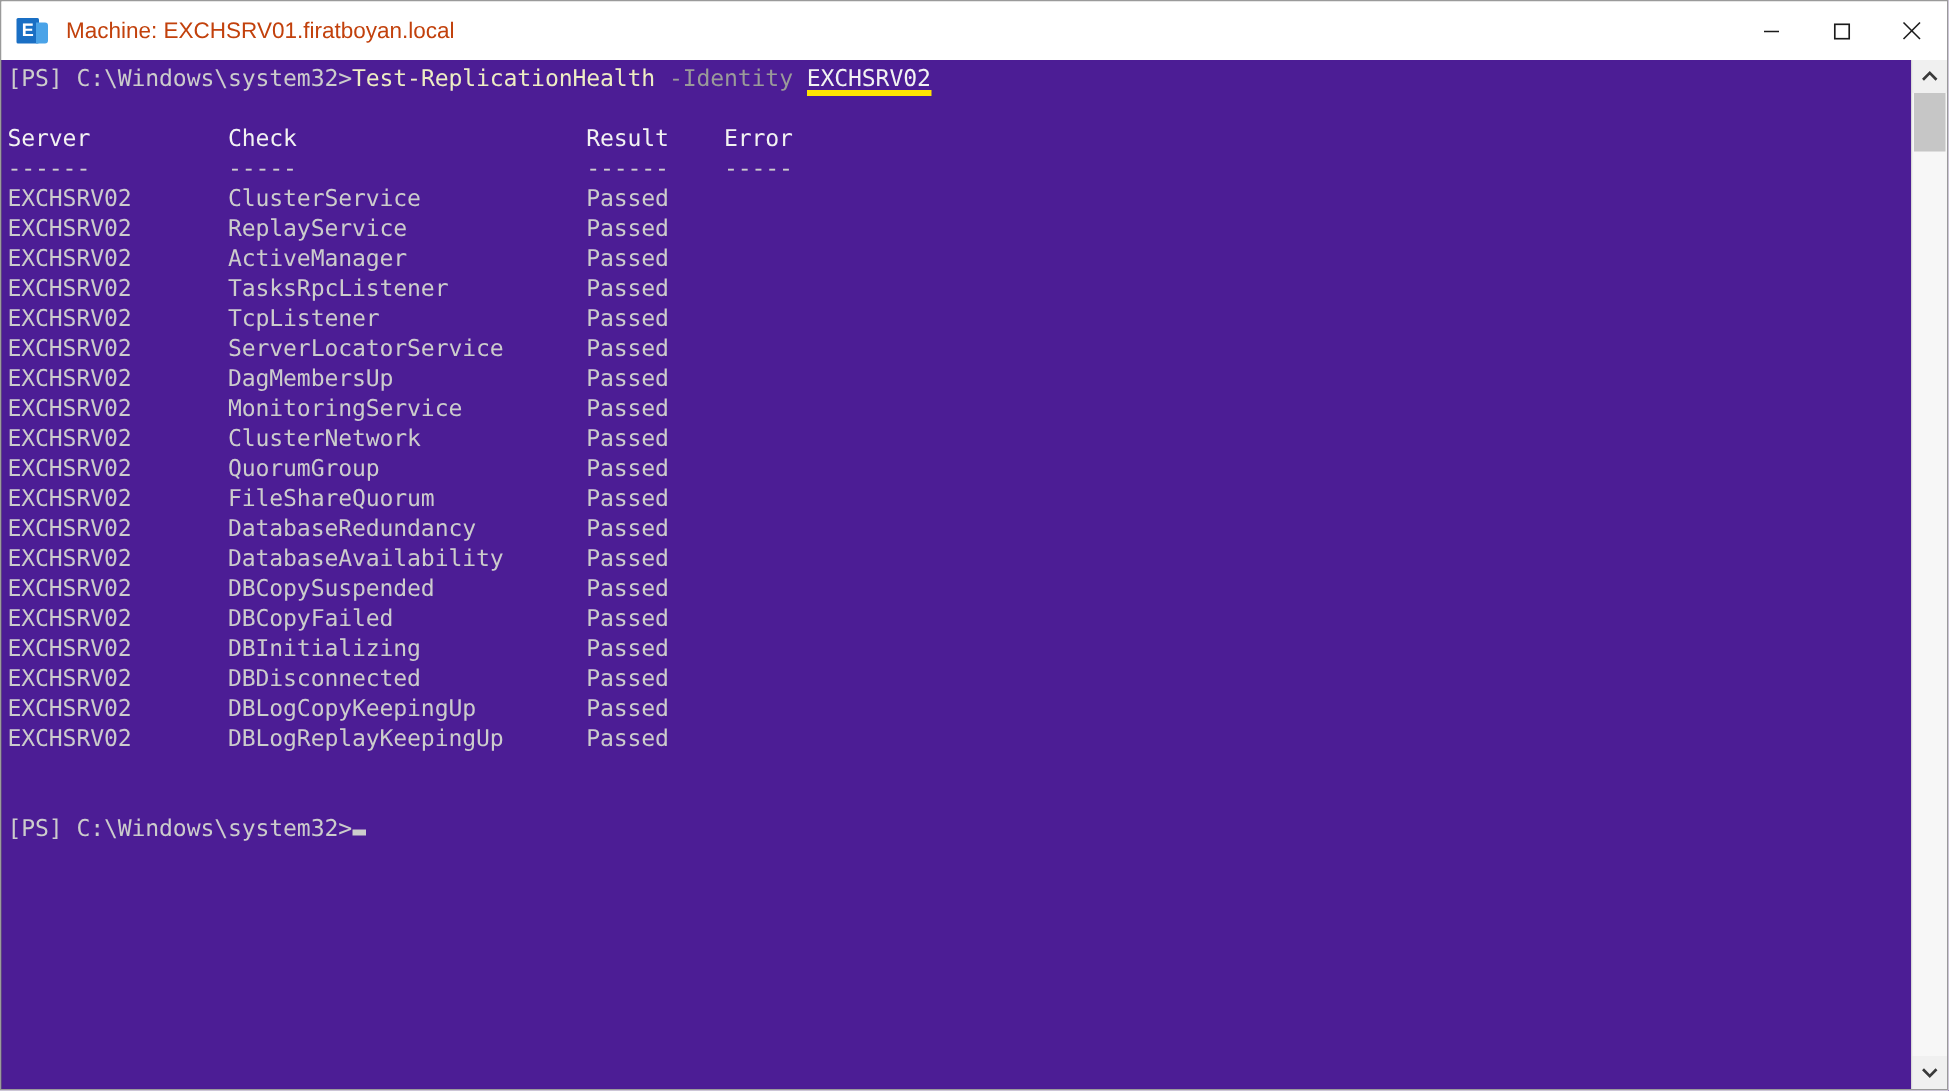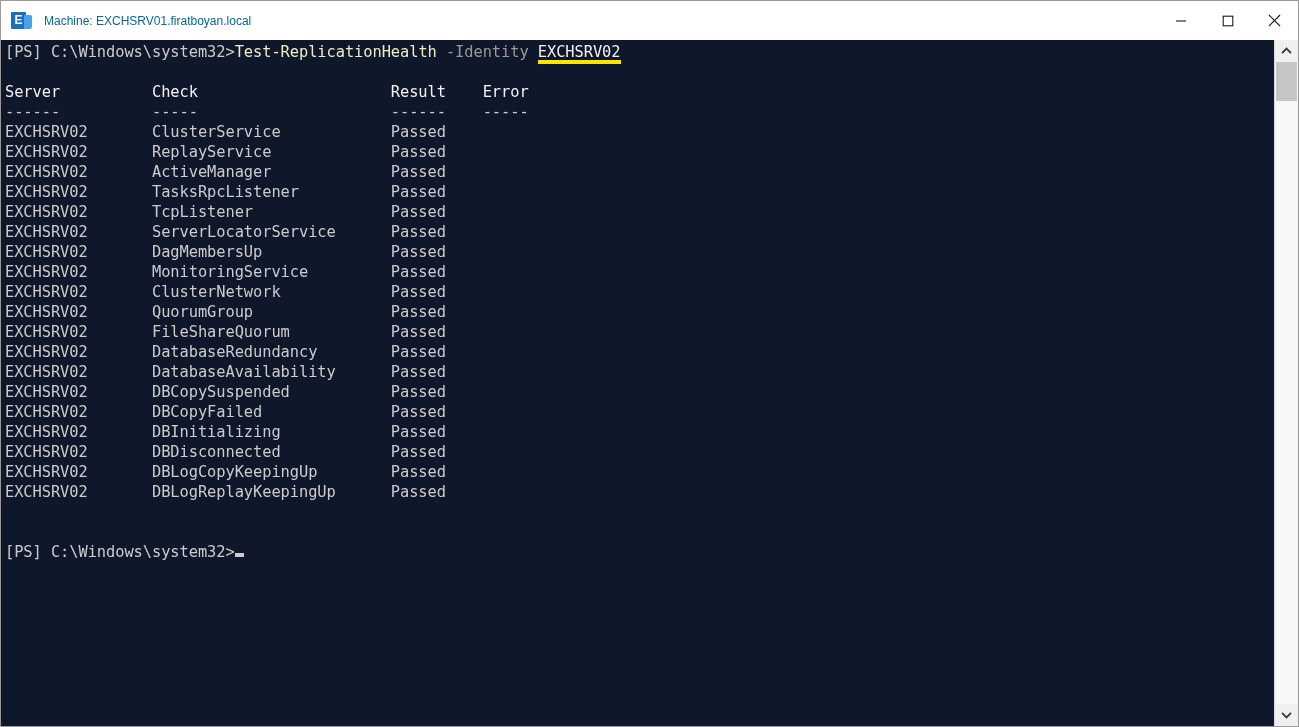--- a/index.html
+++ b/index.html
@@ -51,22 +51,22 @@
     text-align: center;
   }
   #app-icon .fold {
     position: absolute;
     right: 1px; top: 5px;
     width: 8px; height: 14px;
     background: #4aa3e8;
     border-radius: 0 2px 2px 0;
   }
   #title-text {
-    font-size: 12px;
-    color: #0369a1;
+    font-size: 15px;
+    color: #c2410c;
     font-family: "Liberation Sans", sans-serif;
     white-space: nowrap;
   }
   #winbuttons {
     margin-left: auto;
     display: flex;
     height: 39px;
   }
   .winbtn {
     width: 47px; height: 39px;
@@ -82,21 +82,21 @@
 
   
   #console-area {
     flex: 1 1 auto;
     display: flex;
     min-height: 0;
     background: #0c0c0c;
   }
   #console {
     flex: 1 1 auto;
-    background: #0f172a;
+    background: #4c1d95;
     overflow: hidden;
     position: relative;
     padding: 2px 0 0 4px;
   }
   #console-lines {
     font-family: "DejaVu Sans Mono", "Liberation Mono", monospace;
     font-size: 15.4px;
     line-height: 20px;
     color: #cccccc;
     white-space: pre;

